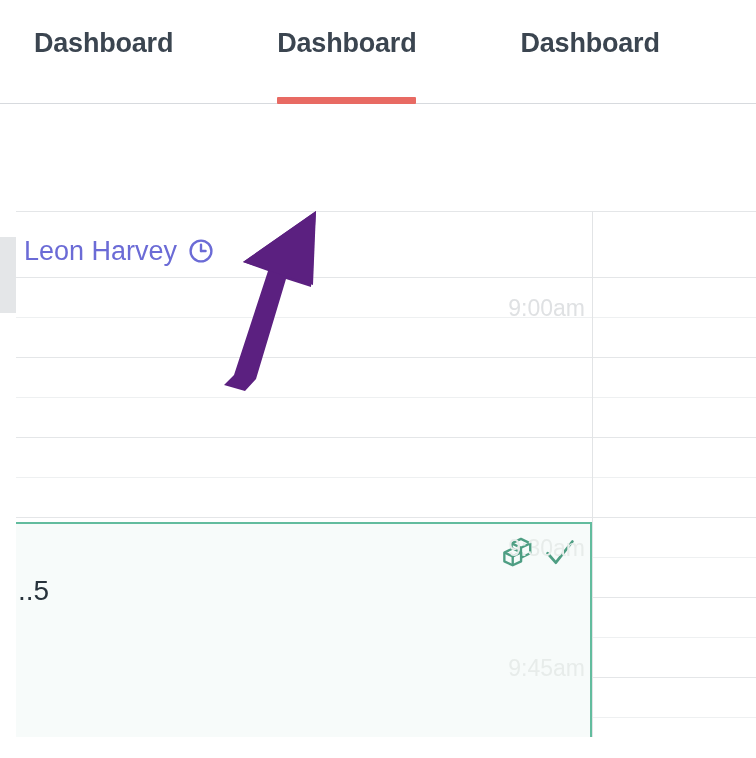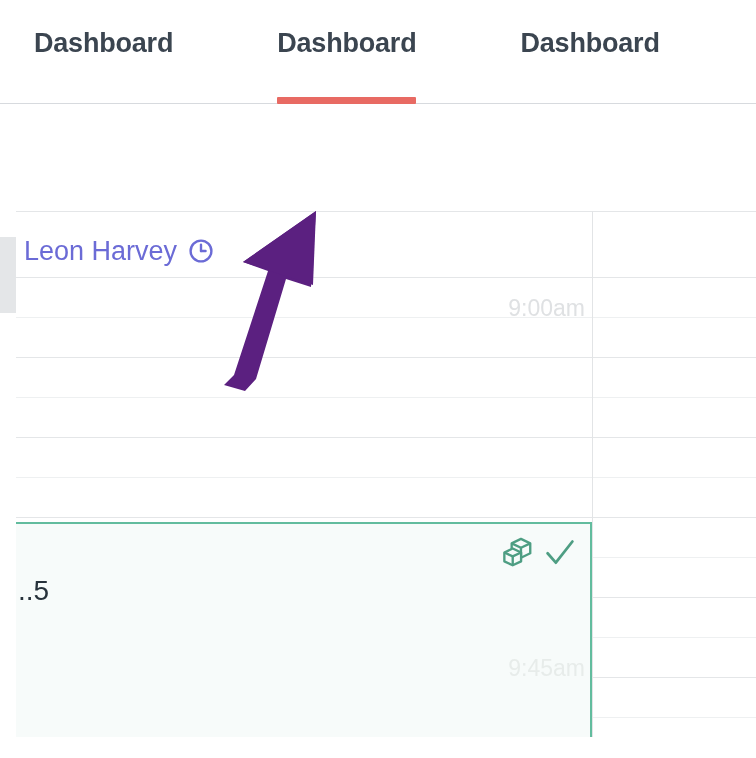--- a/index.html
+++ b/index.html
@@ -350,20 +350,21 @@
           <path d="M1.8 12.6 L8.2 15.6 L14.6 12.6" fill="none" stroke="#4e9e83" stroke-width="1.8" stroke-linejoin="round"></path>
           <path d="M8.2 15.6 L8.2 22.4" fill="none" stroke="#4e9e83" stroke-width="1.8"></path>
         </svg>
         <svg width="34" height="34" viewBox="0 0 26 26" aria-hidden="true">
           <path d="M3.5 13.2 L9.8 20.4 L22.5 4.2" fill="none" stroke="#4e9e83" stroke-width="2.1" stroke-linecap="round" stroke-linejoin="round"></path>
         </svg>
       </div>
       <div class="appt-text">..5</div>
     </div>
 
+    <div class="time-label dim" style="top:326px;">9:30am</div>
     <div class="time-label dim" style="top:446px;">9:45am</div>
 
   </div>
 
   <svg class="annot-arrow" viewBox="0 0 756 758" aria-hidden="true">
     <g fill="#5b2080">
       <polygon points="316,211 243,262 268,271 234,375 224,385 245,391 256,379 286,279 311,287"></polygon>
       <polygon points="316,211 243,262 313,285"></polygon>
     </g>
   </svg>

